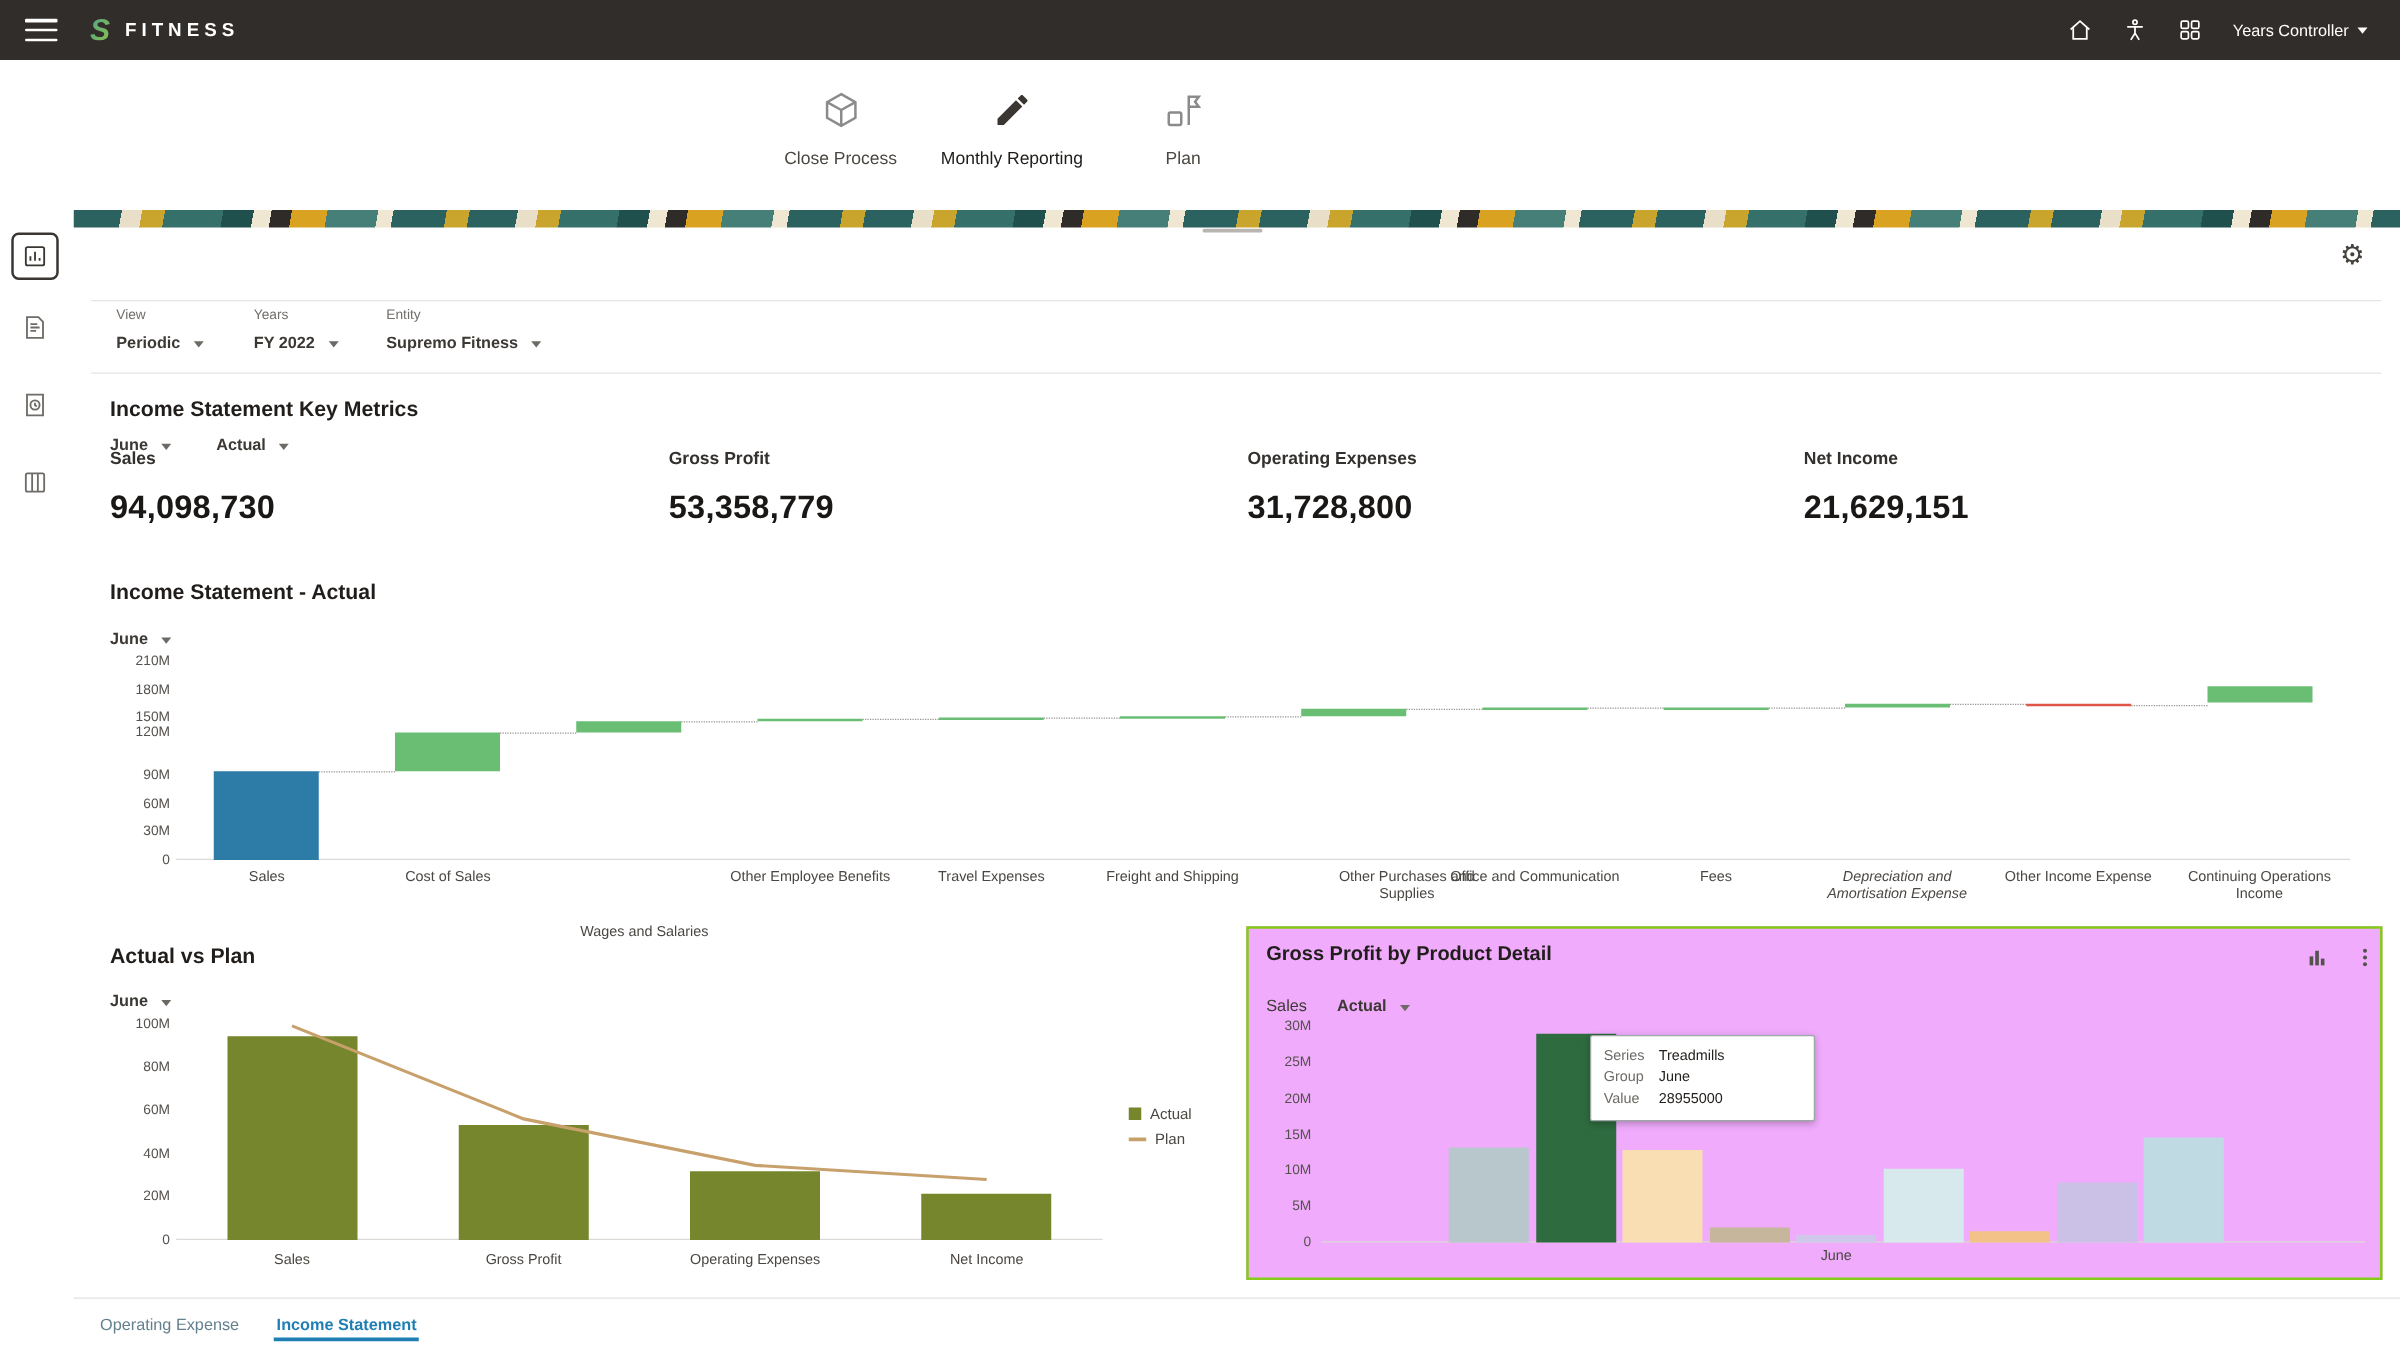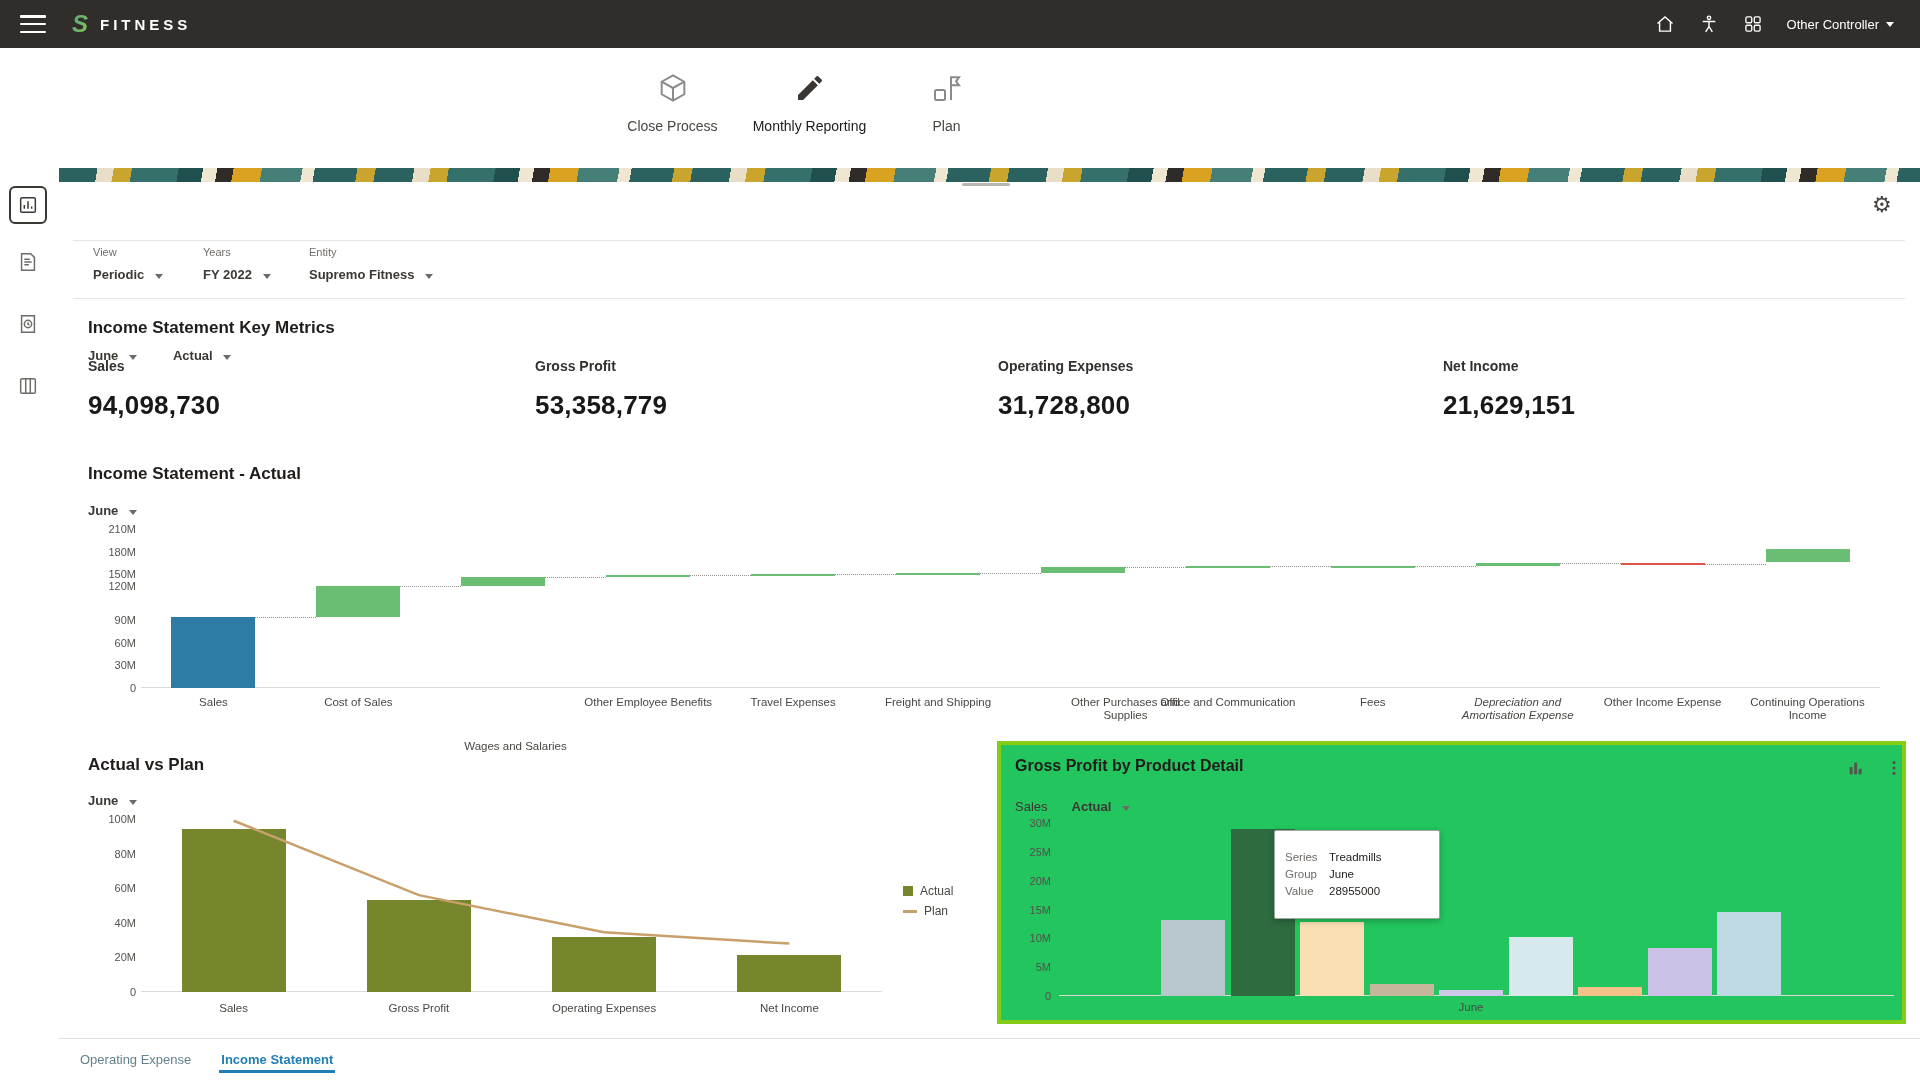--- a/index.html
+++ b/index.html
@@ -63,28 +63,28 @@
   .wbar,.abar,.gbar{position:absolute;}
   .connector{position:absolute;height:0;border-top:1.5px dotted #97938f;}
 
   
   .legend{position:absolute;font-size:12px;color:#4a4743;}
   .legend-item{display:flex;align-items:center;gap:7px;margin-bottom:6px;}
   .legend-swatch{width:10px;height:10px;}
   .legend-line{width:14px;height:3px;}
 
   
-  .card{position:absolute;left:997px;top:741px;width:909px;height:283px;border:4px solid #84cc16;background:#22c55e;}
+  .card{position:absolute;left:997px;top:741px;width:909px;height:283px;border:2px solid #84cc16;background:#f0abfc;}
   .card-title{position:absolute;left:14px;top:12px;font-size:16px;font-weight:bold;color:#201d1b;}
   .card-icon{position:absolute;cursor:pointer;}
   .card-controls{position:absolute;left:14px;top:54px;display:flex;gap:24px;align-items:center;}
   .plain-label{font-size:13px;color:#3c3834;}
   .gpd-xlabel{position:absolute;left:440px;top:256px;width:60px;text-align:center;font-size:11.5px;color:#4a4743;}
 
-  .tooltip{position:absolute;left:273px;top:85px;width:166px;background:#fff;border:1px solid #9ca8a3;border-radius:2px;box-shadow:0 2px 6px rgba(0,0,0,.25);padding:18px 10px;z-index:5;}
+  .tooltip{position:absolute;left:273px;top:85px;width:180px;background:#fff;border:1px solid #9ca8a3;border-radius:2px;box-shadow:0 2px 6px rgba(0,0,0,.25);padding:8px 10px;z-index:5;}
   .tt-row{font-size:11.5px;line-height:17px;display:flex;}
   .tt-label{color:#6e6a66;width:44px;}
   .tt-value{color:#24211e;}
 
   
   .tabbar{position:absolute;left:59px;right:0;top:1038px;height:42px;border-top:1px solid #e3e0dd;display:flex;align-items:center;padding-left:19px;gap:26px;background:#fff;}
   .tab{position:relative;font-size:13px;color:#63808e;cursor:pointer;padding:0 2px;height:100%;display:flex;align-items:center;}
   .tab.active{color:#1f7fb5;font-weight:600;}
   .tab.active::after{content:"";position:absolute;left:0;right:0;top:31px;height:3px;background:#1f7fb5;}
 </style>
@@ -118,21 +118,21 @@
       <circle cx="12" cy="4.5" r="2"></circle>
         <path d="M4.5 9h15M12 9v6l-4 6.5M12 15l4 6.5"></path>
       </svg>
     <svg class="topbar-icon" viewBox="0 0 24 24" fill="none" stroke="#fff" stroke-width="1.6">
       <rect x="3.5" y="3.5" width="7" height="7" rx="1.5"></rect>
         <rect x="13.5" y="3.5" width="7" height="7" rx="1.5"></rect>
       <rect x="3.5" y="13.5" width="7" height="7" rx="1.5"></rect>
         <rect x="13.5" y="13.5" width="7" height="7" rx="1.5"></rect>
       </svg>
     <div class="user">
-      <span>Other Controller</span>
+      <span>Years Controller</span>
       <span class="caret white"></span>
     </div>
   </div>
 </header>
 
 <nav class="process-nav">
   <div class="process-item">
     <svg width="32" height="32" viewBox="0 0 24 24" fill="none" stroke="#8b8b8b" stroke-width="1.5">
       <path d="M12 2.5l8.5 4.8v9.4L12 21.5l-8.5-4.8V7.3z"></path>
         <path d="M12 12l8.5-4.7M12 12 3.5 7.3M12 12v9.5"></path>

